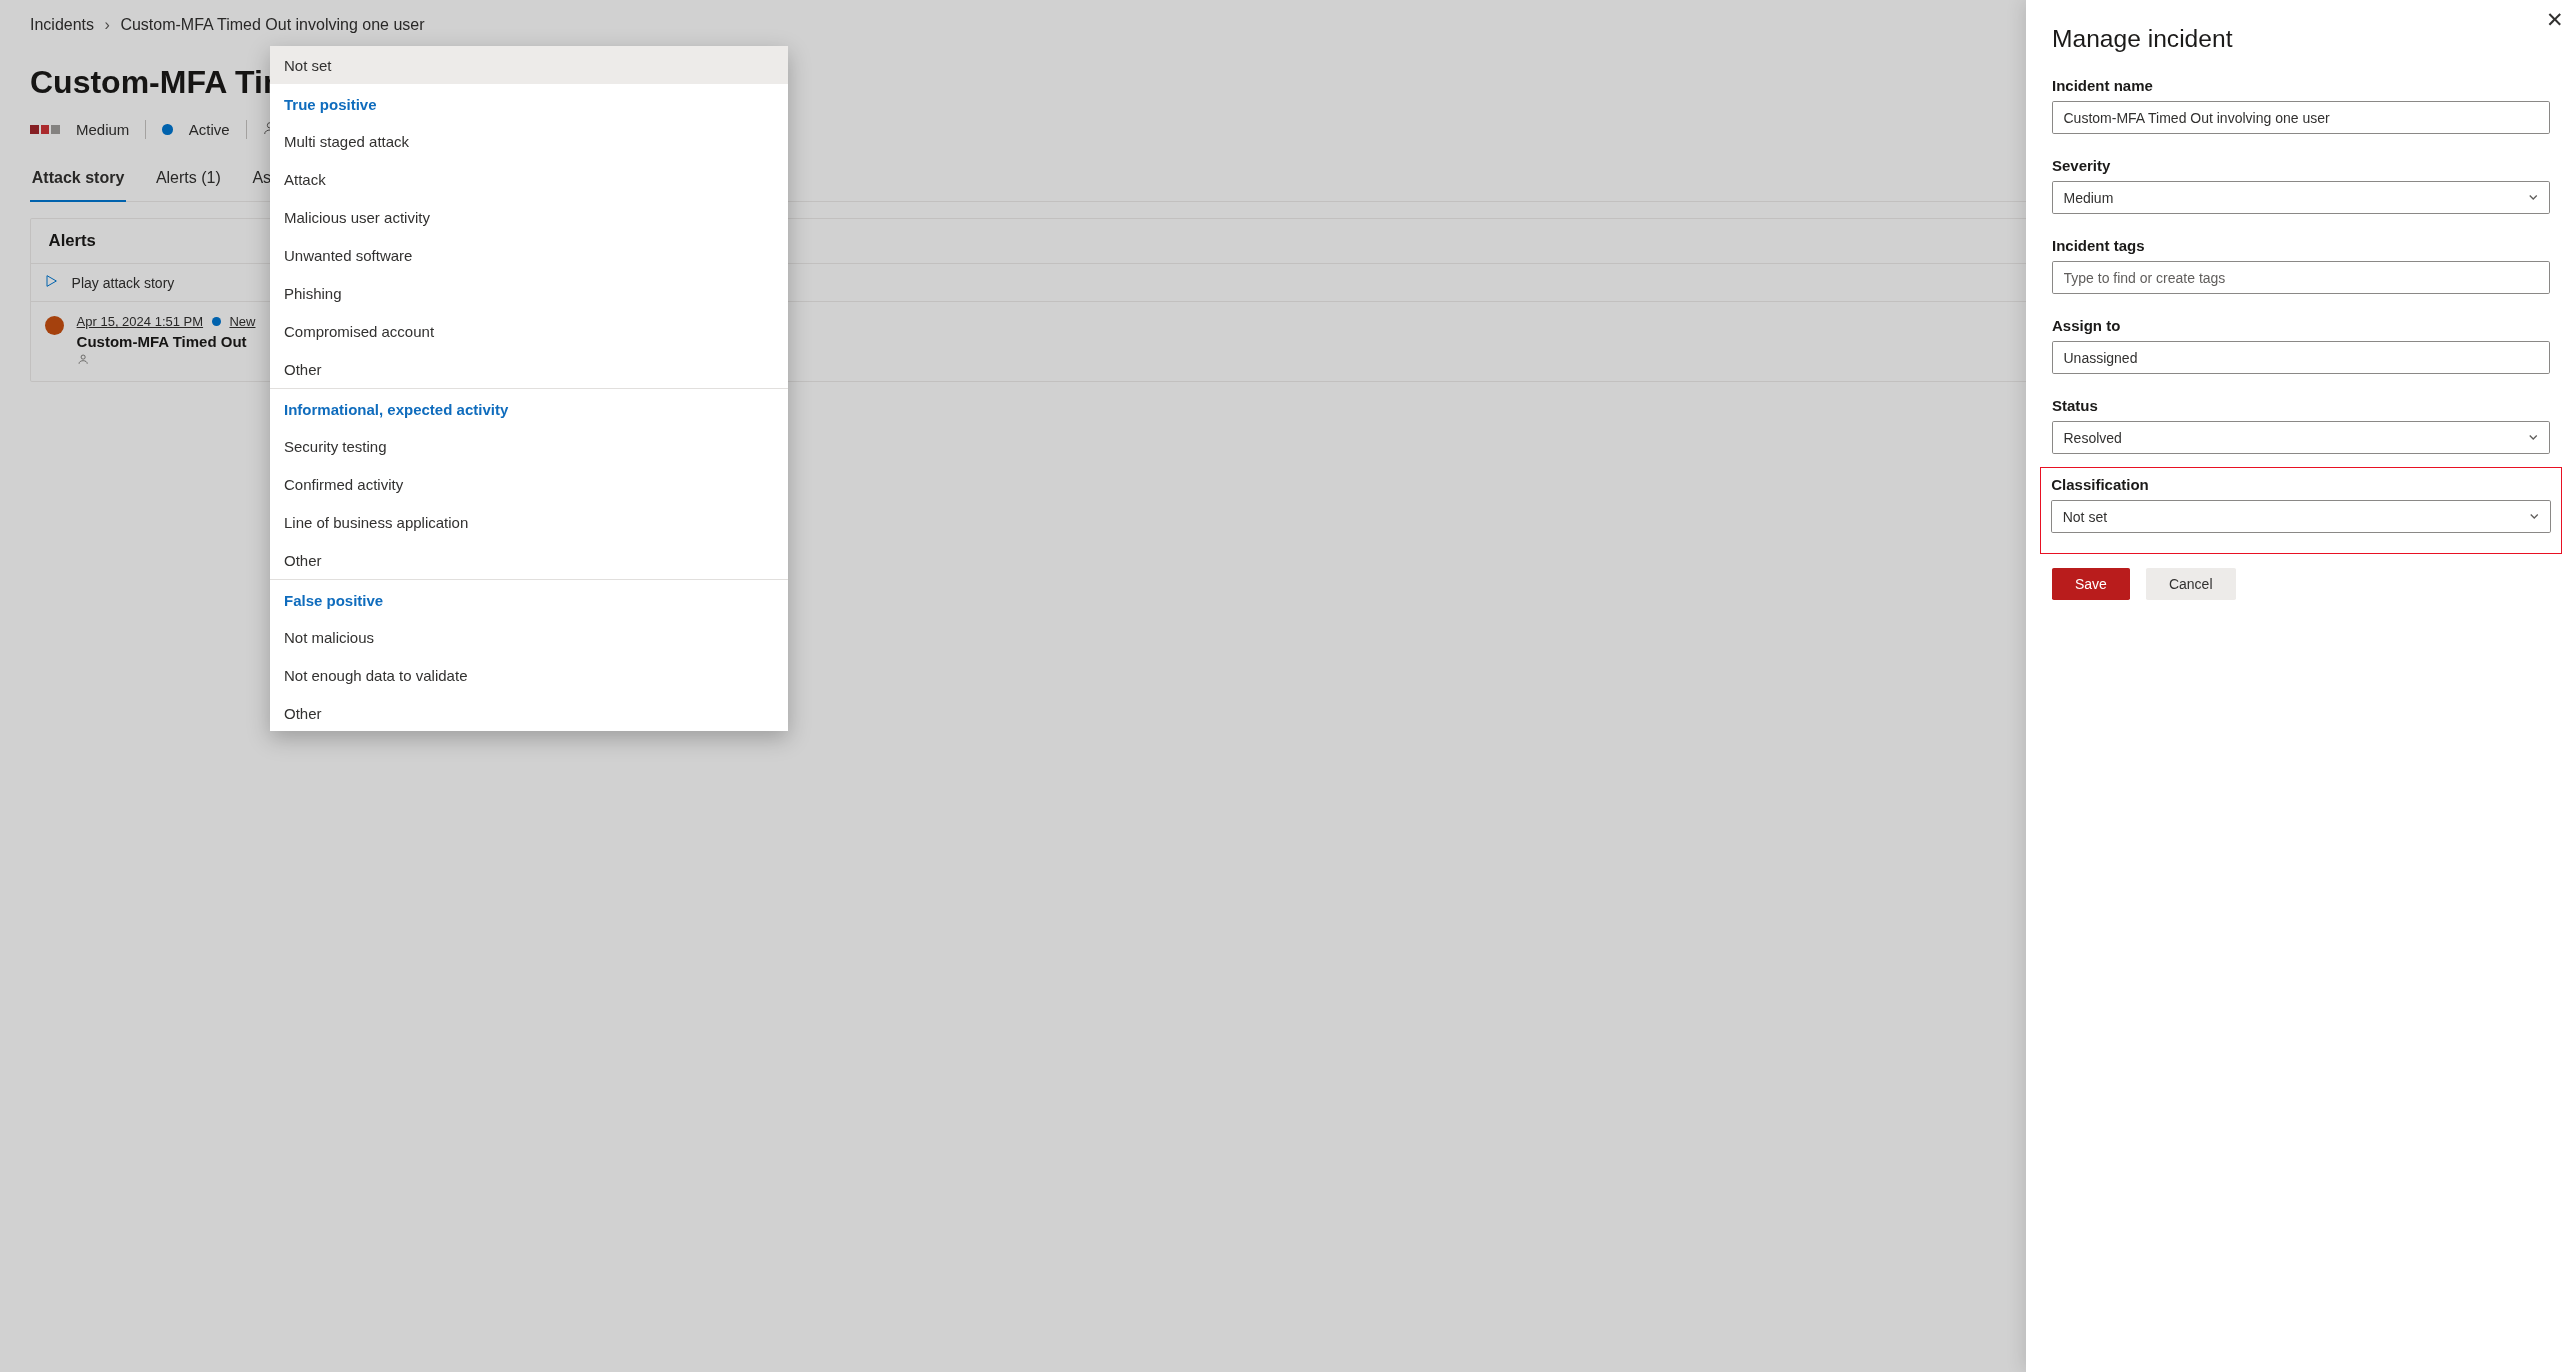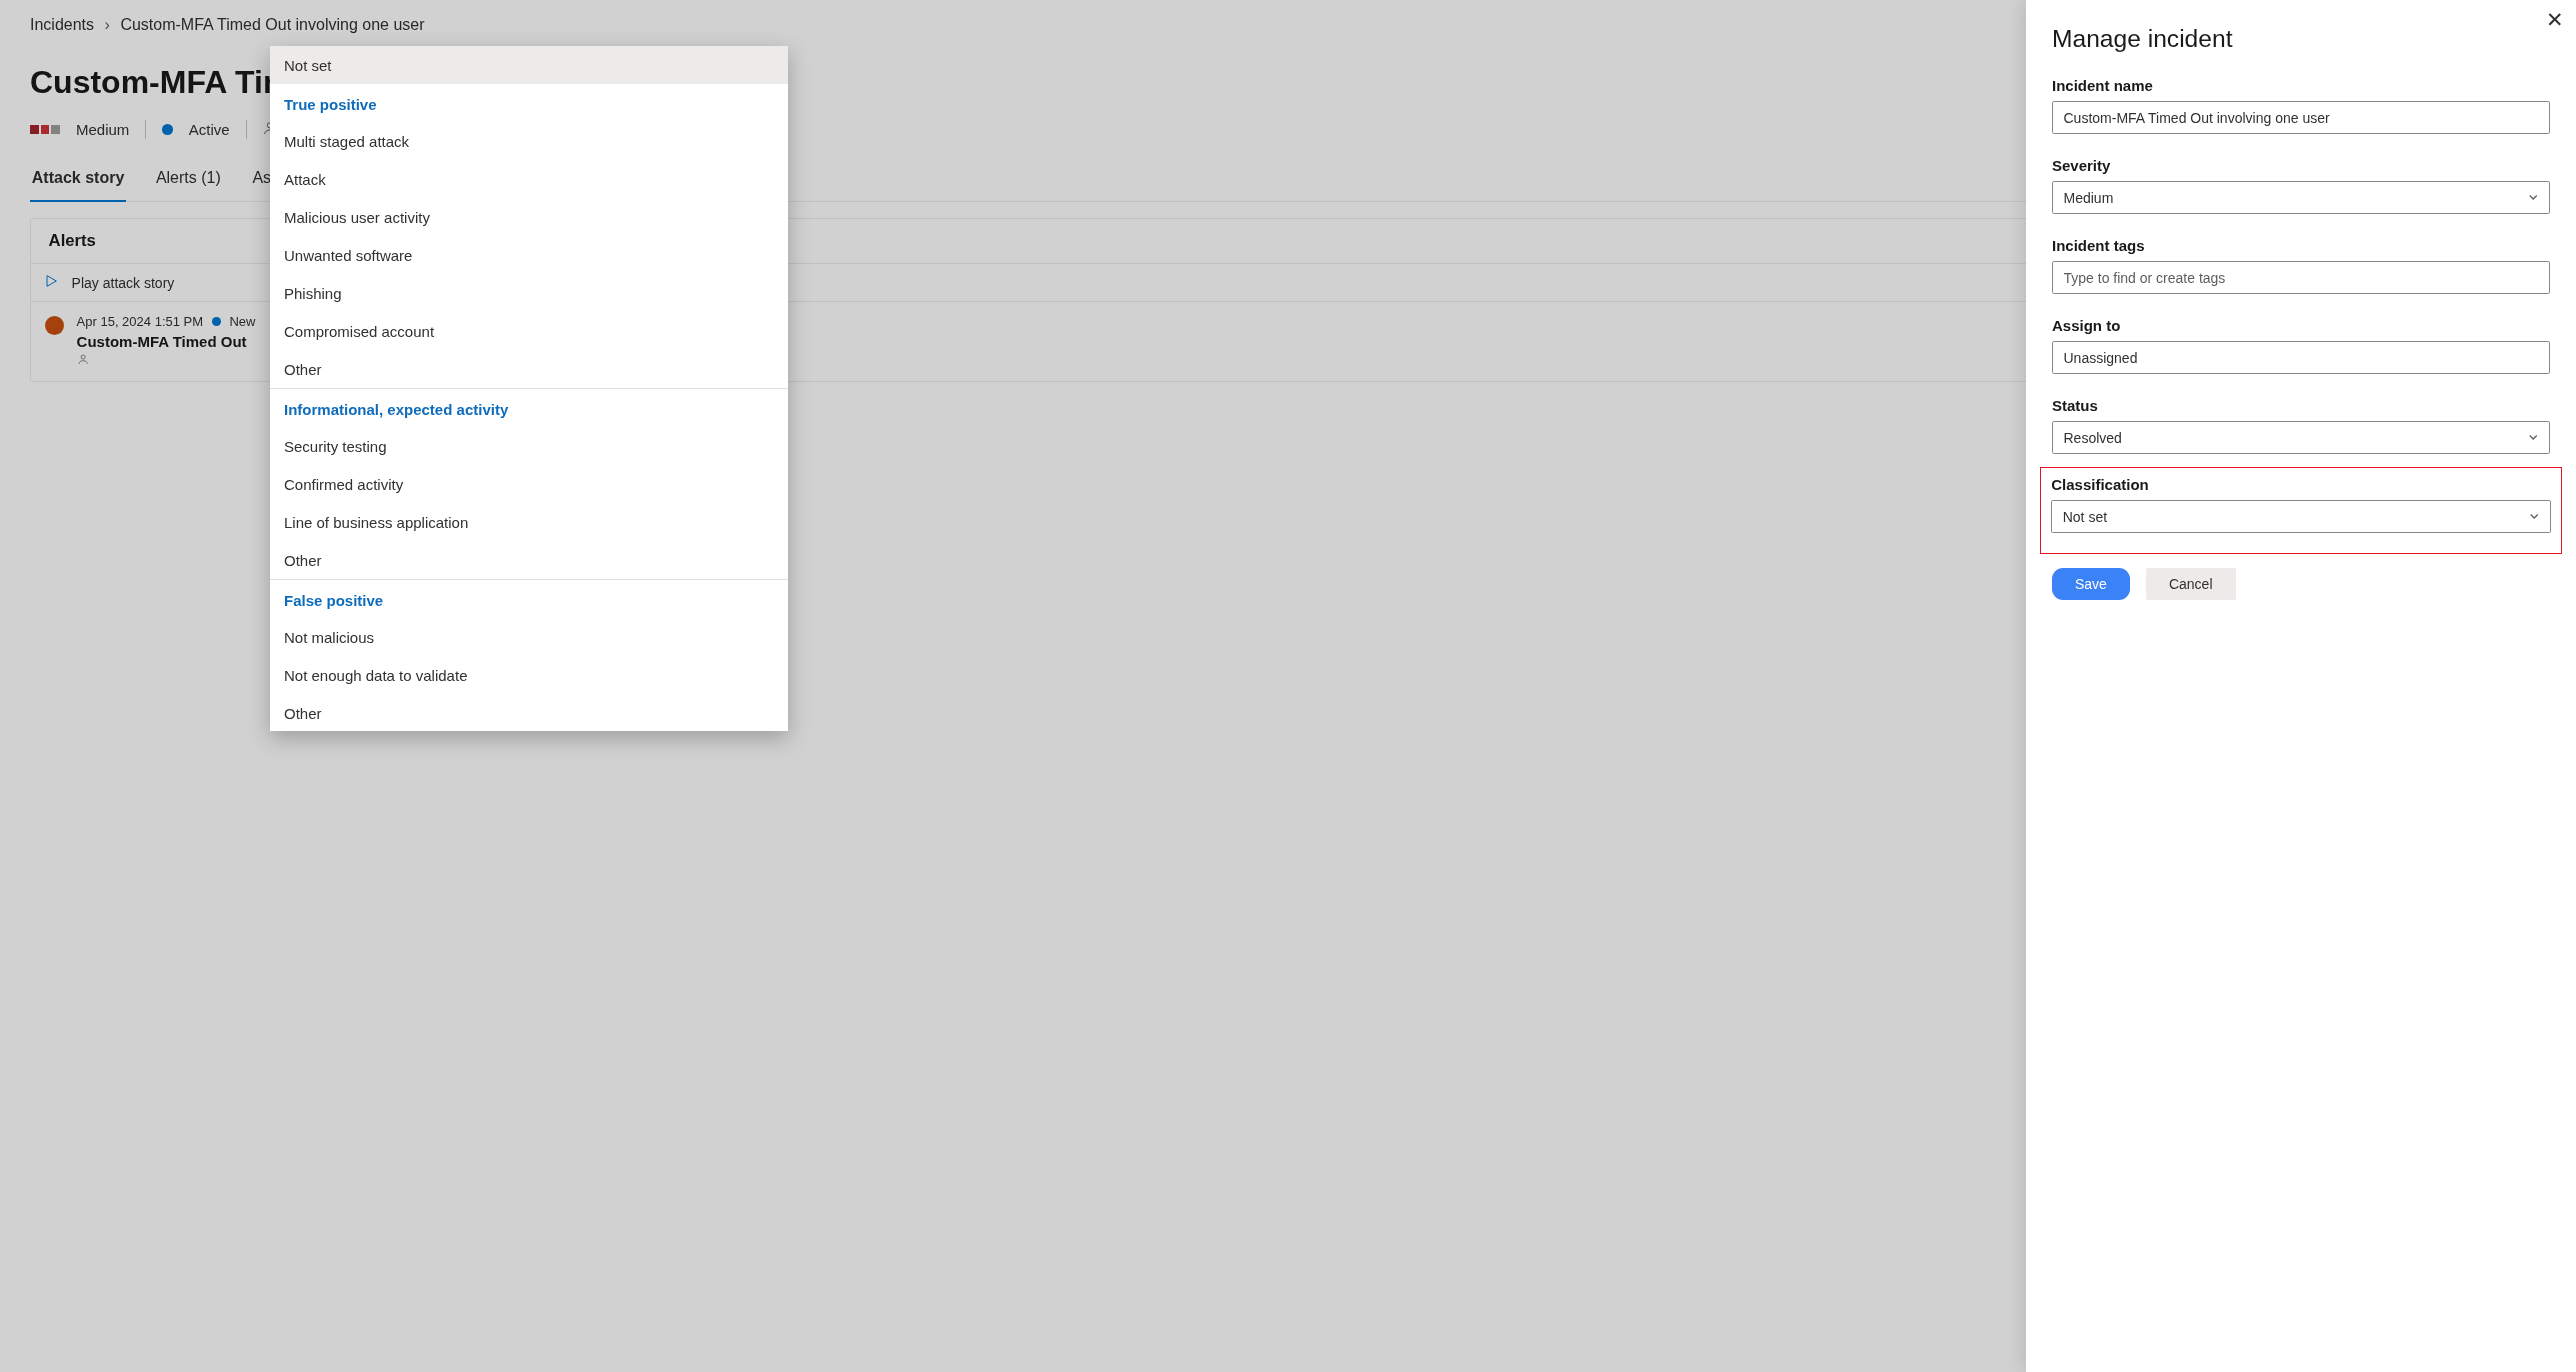--- a/index.html
+++ b/index.html
@@ -29,42 +29,42 @@
   .tab.active { font-weight:700; border-bottom: 2.6px solid #0078d4; margin-bottom:-0.9px; }
 
   .alerts-panel { margin-top: 16px; border:0.9px solid #edebe9; border-radius:1.8px; }
   .alerts-header { padding: 12.3px 17.6px; font-size:16.7px; font-weight:600; border-bottom:0.9px solid #edebe9; }
   .alerts-actions { display:flex; align-items:center; gap:12.3px; padding:8.8px 12.3px; border-bottom:0.9px solid #edebe9; font-size:14px; color:#323130; }
   .play-icon { width:16px; height:16px; }
   .pin-icon { width:16px; height:16px; }
 
   .alert-card { display:flex; gap:12.3px; padding:12.3px 14px; align-items:flex-start; }
   .alert-dot { width:19.3px; height:19.3px; border-radius:50%; background:#ca5010; margin-top:1.8px; }
-  .alert-meta { display:flex; align-items:center; gap:8.8px; font-size:13px; color:#323130; }
+  .alert-meta { display:flex; align-items:center; gap:8.8px; font-size:13px; color:#323130;text-decoration:underline; }
   .alert-meta .mini-dot { width:8.8px; height:8.8px; border-radius:50%; background:#0078d4; }
   .alert-title { font-weight:600; font-size:15px; margin-top:3.5px; }
   .alert-user svg { width:12.3px; height:12.3px; stroke:#605e5c; fill:none; margin-top:3.5px; }
 
   
   .side-panel { position:absolute; right:0; top:0; bottom:0; width:550px; background:#fff; padding: 24.6px 26px; box-shadow:-3.5px 0 17.6px rgba(0,0,0,0.12); z-index:20; }
   .close-x { position:absolute; top:8.8px; right:12.3px; font-size:21px; color:#323130; cursor:pointer; background:none; border:none; line-height:1; }
   .panel-title { font-size:24.6px; font-weight:400; margin-bottom:24.6px; }
   .field { margin-bottom: 23px; }
   .field label { display:block; font-size:15px; font-weight:600; margin-bottom:7px; }
   .field input[type=text], .field .select-box {
     width:100%; height:33px; border:0.9px solid #8a8886; border-radius:1.8px;
     padding:0 10.5px; font-size:14px; color:#323130; background:#fff;
     display:flex; align-items:center; justify-content:space-between;
   }
   .field input[type=text]::placeholder { color:#605e5c; }
   .highlight-box { border:1.8px solid #e81123; padding:8.8px 10.5px 19.3px; margin:-10.5px -12.3px 14px; }
 
   .panel-actions { display:flex; gap:16px; margin-top:5.3px; }
   .btn { height:32px; padding:0 23px; font-size:14px; border:none; border-radius:1.8px; cursor:pointer; }
-  .btn-primary { background:#3b82f6; color:#fff;border-radius:11px; }
+  .btn-primary { background:#b91c1c; color:#fff; }
   .btn-secondary { background:#edebe9; color:#323130; }
 
   
   .listbox { position:absolute; z-index:30; left:270px; top:46px; width:518px; max-height: 685px;
     background:#fff; box-shadow:0 7px 21px rgba(0,0,0,0.25); overflow-y:auto; }
   .listbox .opt { padding:10.5px 14px; font-size:15px; color:#323130; cursor:pointer; }
   .listbox .opt.selected { background:#edebe9; }
   .listbox .group-header { padding:12.3px 14px 8.8px; font-size:15px; font-weight:600; color:#0f6cbd; border-top:0.9px solid #e1dfdd; }
   .listbox .group-header.first { border-top:none; }
 

